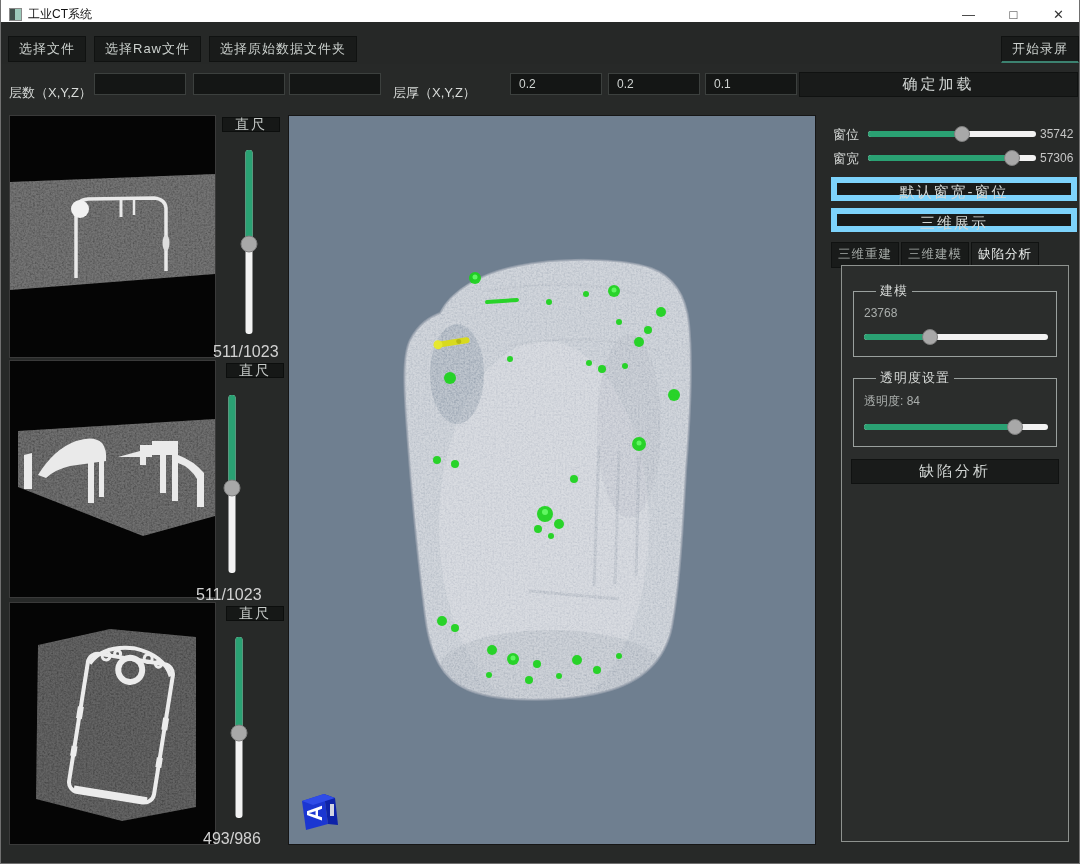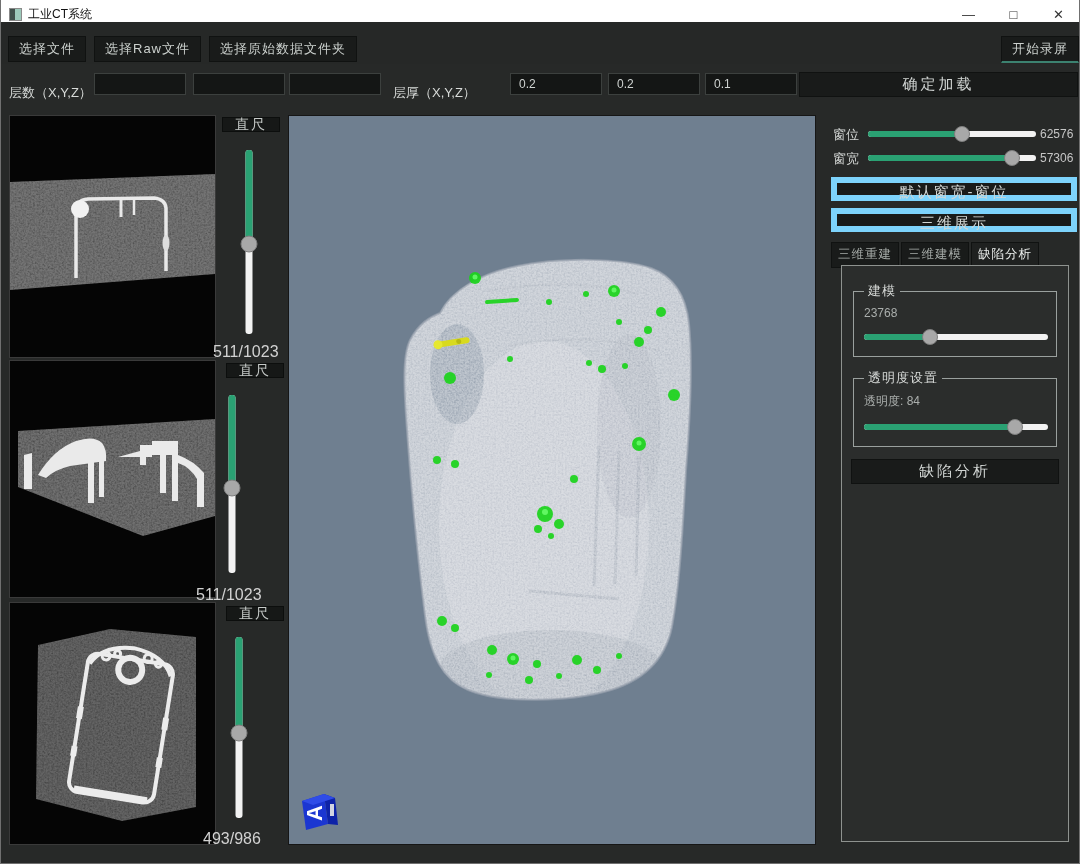--- a/index.html
+++ b/index.html
@@ -70,21 +70,21 @@
             width:16px; height:16px; border-radius:50%; background:#a8a8a8; border:1px solid #7e7e7e; }
   .rbtn { position:absolute; left:3px; width:246px; height:24px; background:#191b1a; border:6px solid #7dd3fc;
           color:#d2d6d4; font-size:15px; letter-spacing:2px; font-family:inherit; }
   .tabs { position:absolute; left:3px; top:130px; display:flex; gap:2px; }
   .tab { background:#191b1a; border:1px solid #101211; color:#a7aca9; font-size:12.5px; padding:3px 6px;
          letter-spacing:1px; }
   .tab.active { color:#eef1ef; background:#1f2120; border-bottom:2px solid #2f9c7b; }
   .tabpane { position:absolute; left:13px; top:153px; width:228px; height:577px;
              border:1px solid #8e928f; background:#2b2d2c; }
   .group { position:absolute; left:11px; width:202px; border:1px solid #9aa09e; padding:4px 8px 10px 8px; }
-  .group legend { color:#d8dbd9; font-size:13px; padding:0 4px; margin-left:2px; letter-spacing:1px; }
+  .group legend { color:#d8dbd9; font-size:13px; padding:0 4px; margin-left:14px; letter-spacing:1px; }
   .gval { color:#aaaeac; font-size:12px; margin:2px 0 8px 2px; }
   .group .hslider { position:relative; left:0; width:184px; margin-left:2px; }
   .defect-btn { position:absolute; left:9px; top:193px; width:208px; height:25px; background:#191b1a;
                 border:1px solid #101211; color:#d2d6d4; font-size:15px; letter-spacing:3px; font-family:inherit; }
 </style>
 </head>
 <body>
 
 <svg width="0" height="0" style="position:absolute">
   <defs>
@@ -325,21 +325,21 @@
 
 <div class="rpanel">
 
   <div class="hrow" style="top:12px">
     <span class="hlabel">窗位</span>
     <div class="hslider" style="left: 40px; top: 1px; width: 168px; --pct: 56%;">
       <div class="htrack"></div>
         <div class="hfill"></div>
         <div class="hthumb"></div>
     </div>
-    <span class="hvalue">62576</span>
+    <span class="hvalue">35742</span>
   </div>
 
   <div class="hrow" style="top:36px">
     <span class="hlabel">窗宽</span>
     <div class="hslider" style="left: 40px; top: 1px; width: 168px; --pct: 86%;">
       <div class="htrack"></div>
         <div class="hfill"></div>
         <div class="hthumb"></div>
     </div>
     <span class="hvalue">57306</span>

